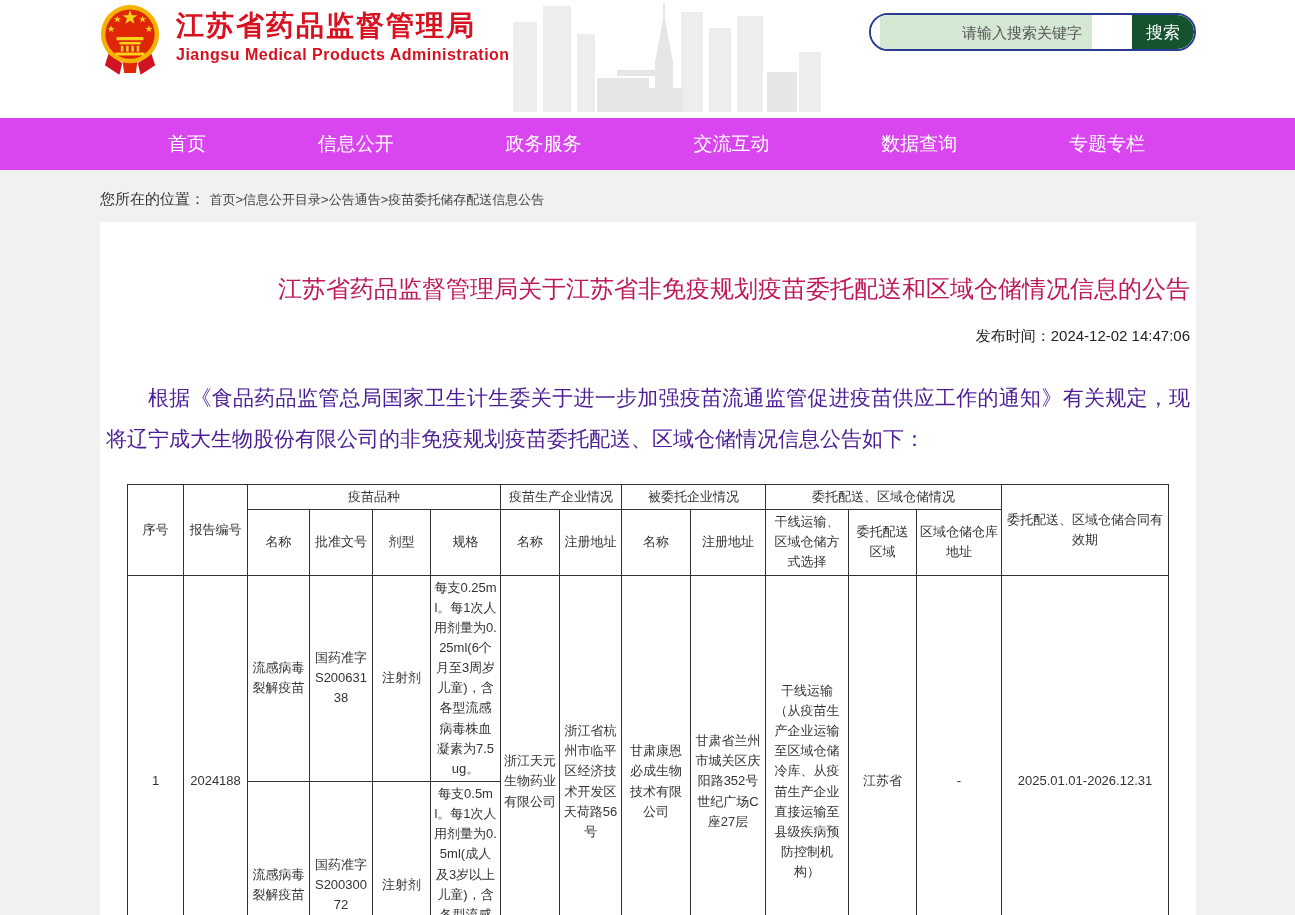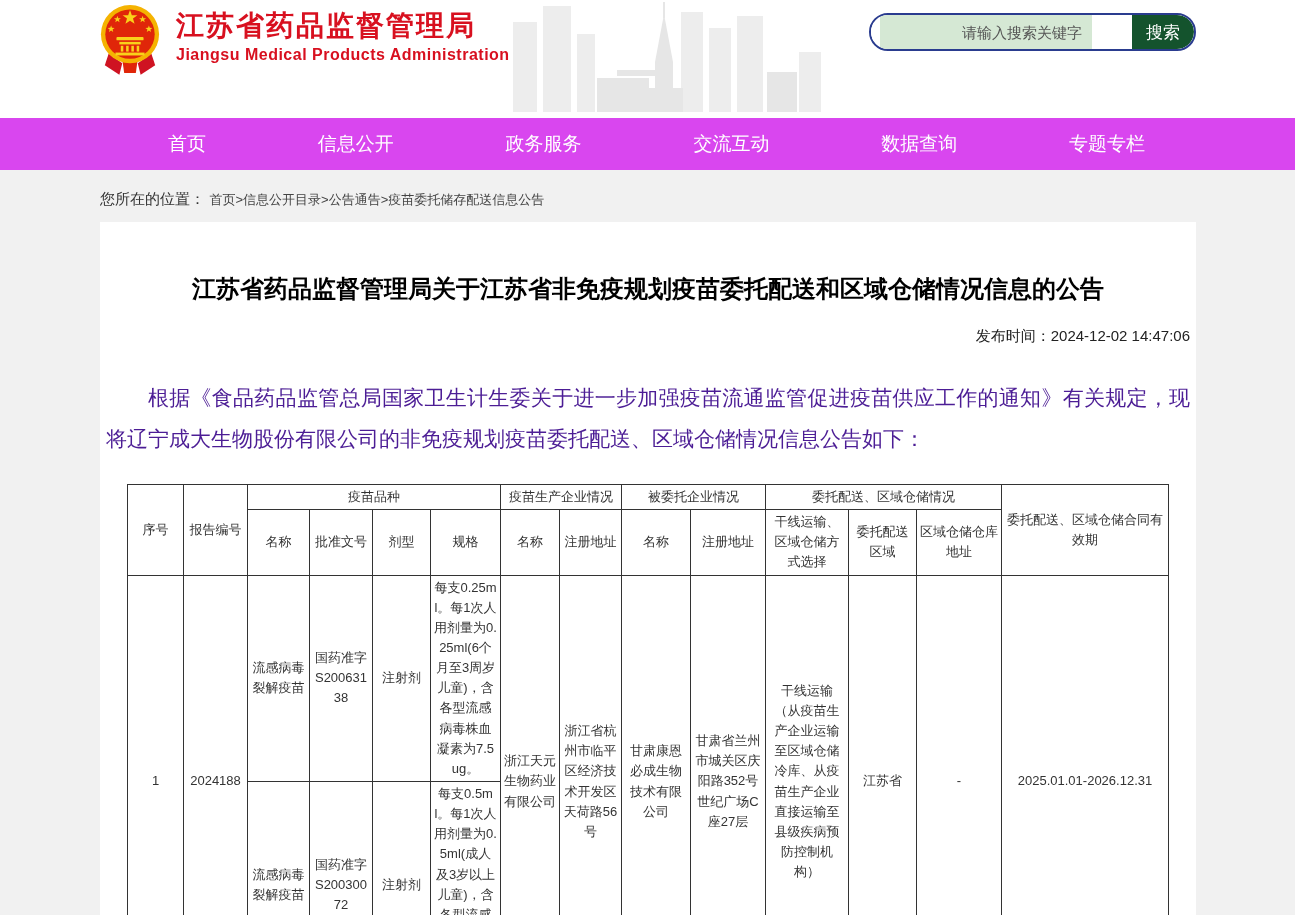--- a/index.html
+++ b/index.html
@@ -34,21 +34,21 @@
   .nav-item { color:#ffffff; font-size:19px; cursor:pointer; white-space:nowrap; }
 
   
   .breadcrumb { margin:20px 0 0 100px; color:#333; }
   .crumb-prefix { font-size:15px; color:#333; }
   .crumb-path { font-size:13px; color:#444; cursor:pointer; }
 
   
   .content-panel { position:relative; margin:13px auto 0 100px; width:1096px;
                    background:#ffffff; padding:48px 6px 60px 6px; min-height:700px; }
-  .doc-title { text-align:center; font-size:24px; font-weight:bold; color:#000000;
+  .doc-title { text-align:right; font-size:24px; font-weight:normal; color:#be185d;
                line-height:1.55; }
   .doc-title-line2 { text-align:center; font-size:24px; font-weight:bold; color:#111;
                      line-height:1.55; }
   .publish-time { text-align:right; font-size:15px; color:#222; margin-top:20px; }
   .doc-paragraph { margin-top:32px; font-size:21px; color:#4c1d95; line-height:1.95;
                    text-indent:2em; text-align:justify; }
 
   
   table.vaccine { border-collapse:collapse; margin:24px auto 0 auto; table-layout:fixed;
                   width:1042px; }

